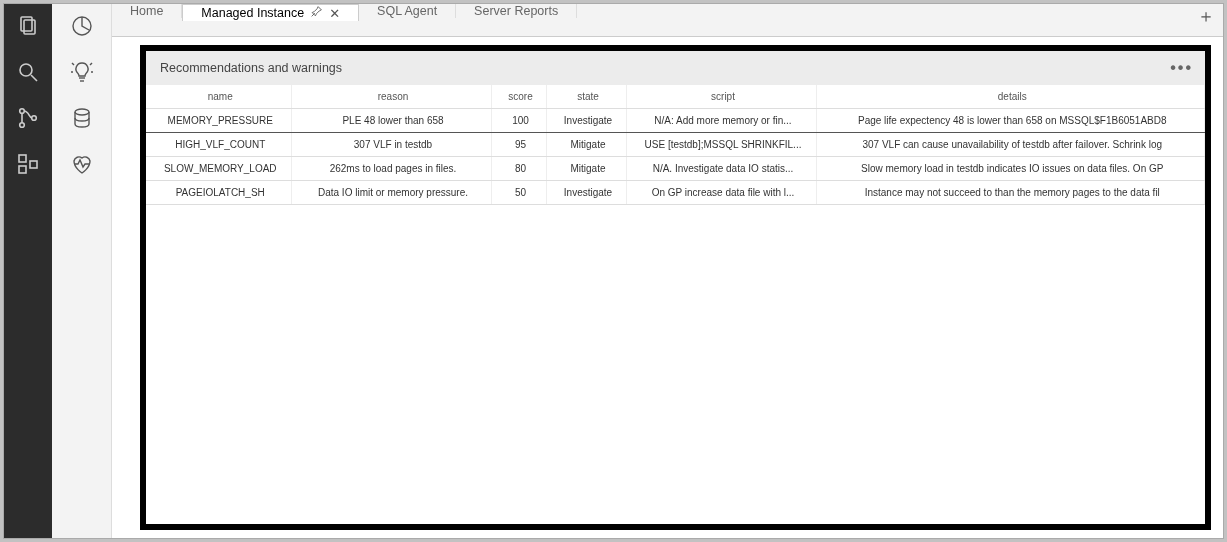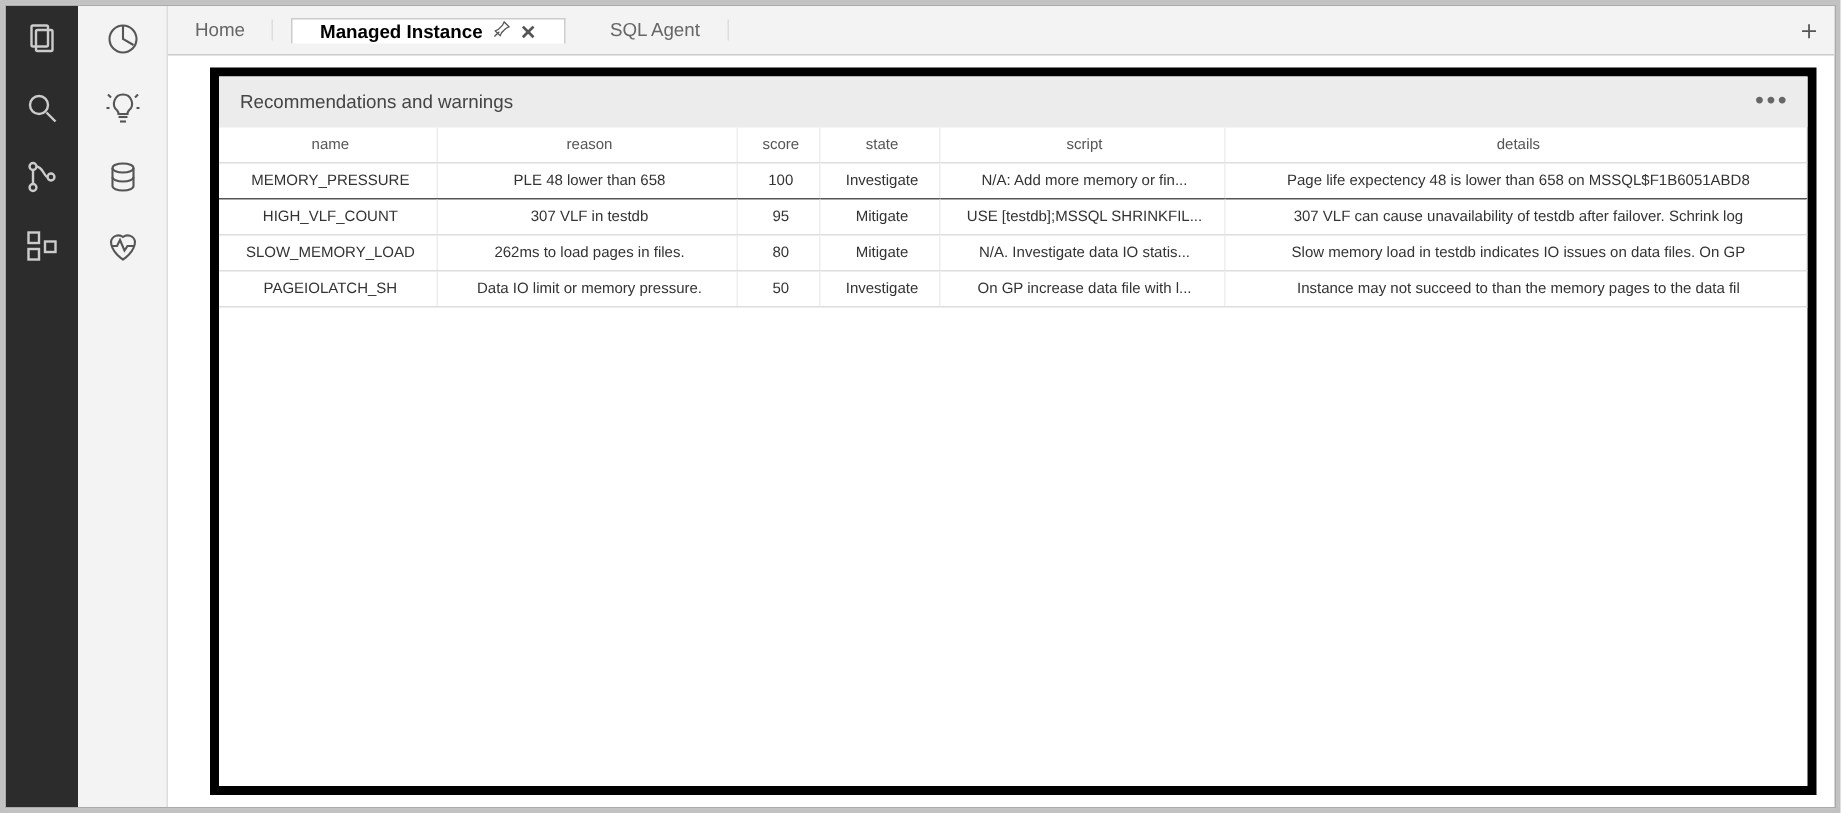--- a/index.html
+++ b/index.html
@@ -59,39 +59,38 @@
     }
     .main-area {
       flex: 1;
       display: flex;
       flex-direction: column;
       overflow: hidden;
     }
     .tabs-row {
       height: 33px;
       display: flex;
-      align-items: center;
+      align-items: flex-start;
       background: #f3f3f3;
       border-bottom: 1px solid #ccc;
-      gap: 12px;
     }
     .tab {
       padding: 0 18px;
       display: flex;
       align-items: center;
       gap: 6px;
       color: #666;
       font-size: 12.5px;
       cursor: pointer;
       border-right: 1px solid #ddd;
     }
     .tab.active {
       background: #fff;
       color: #000;
-      font-weight: 700;
+      font-weight: 400;
       border-top: 1px solid #ccc;
       border-left: 1px solid #ccc;
       border-right: 1px solid #ccc;
       margin-bottom: -1px;
     }
     .tab .tab-close, .tab .tab-pin {
       color: #555;
       font-size: 13px;
     }
     .tabs-spacer { flex: 1; }
@@ -251,20 +250,23 @@
         <span class="tab-pin">
           <svg width="13" height="13" viewBox="0 0 24 24" fill="none" stroke="currentColor" stroke-width="1.6">
               <path d="M15 3l6 6-4 2-5 5-2 4-6-6 4-2 5-5z"></path>
               <line x1="9" y1="15" x2="3" y2="21"></line>
             </svg>
         </span>
         <span class="tab-close">✕</span>
       </div>
       <div class="tab">
         <span>SQL Agent</span>
+      </div>
+      <div class="tab">
+        <span>Server Reports</span>
       </div>
       <div class="tabs-spacer"></div>
       <div class="tabs-add">＋</div>
     </div>
 
     <div class="content-pane">
       <div class="panel">
         <div class="panel-header">
           <span>Recommendations and warnings</span>
           <div class="spacer"></div>

